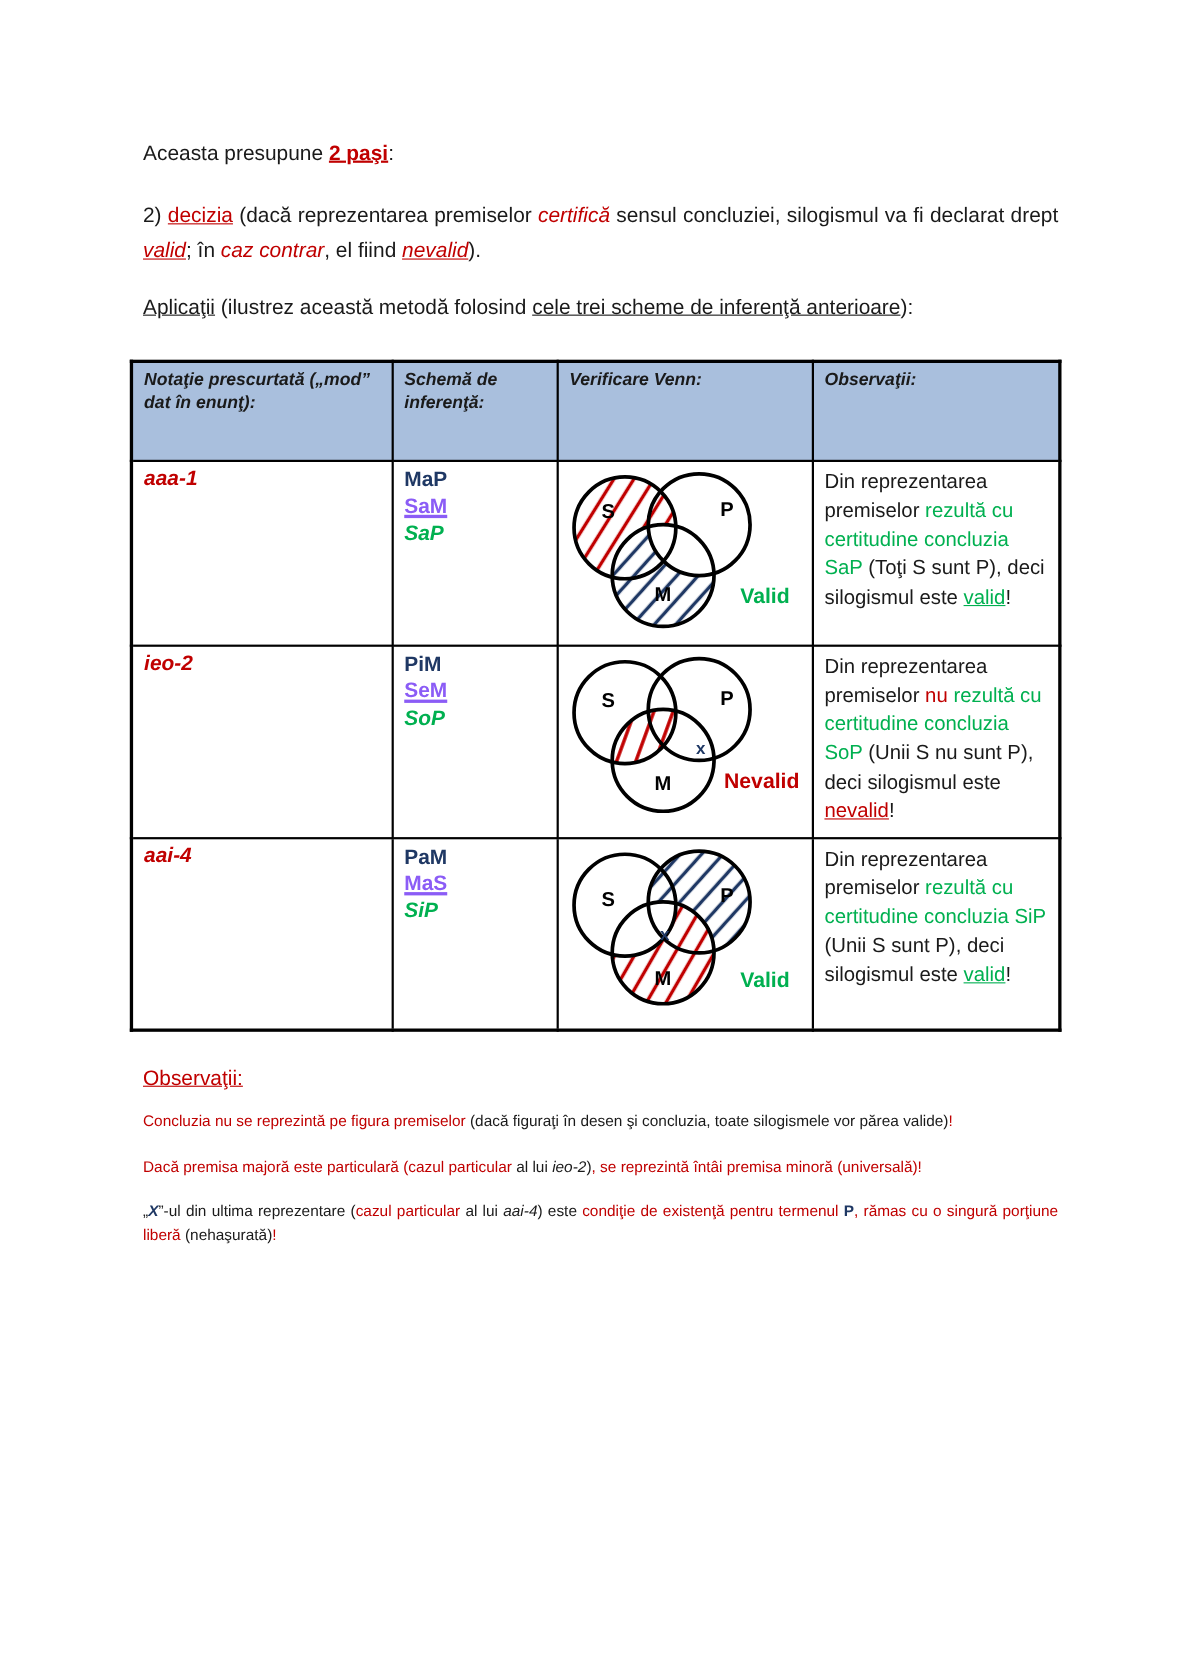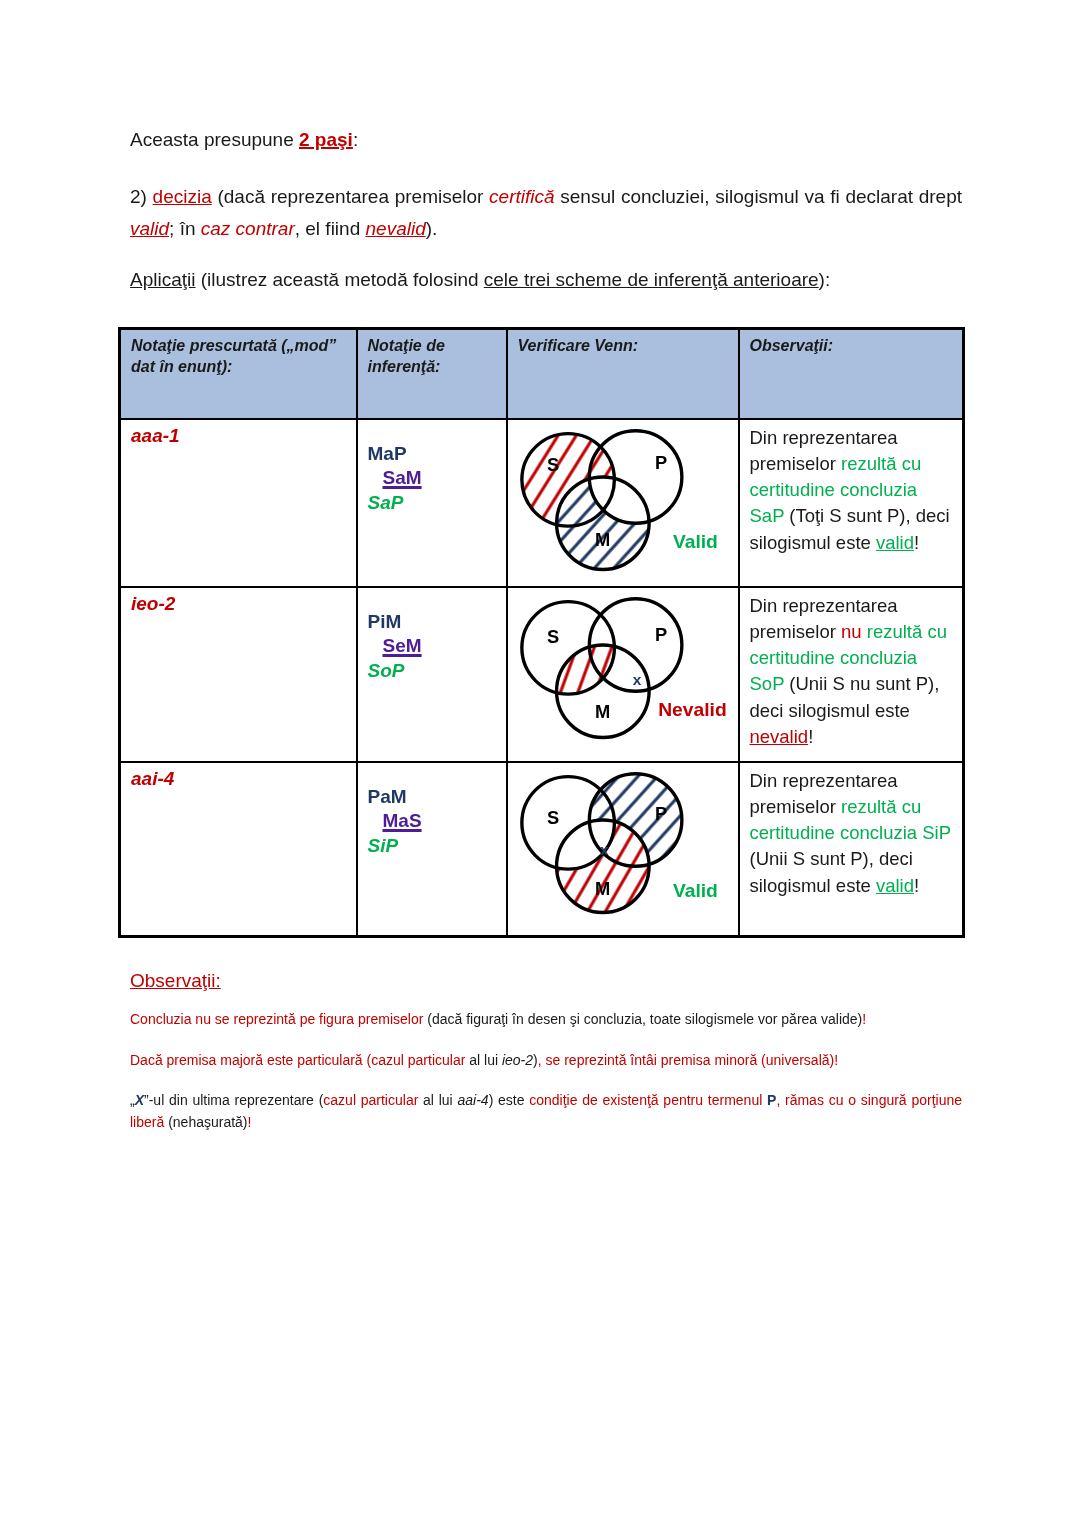--- a/index.html
+++ b/index.html
@@ -43,22 +43,22 @@
     padding:5px 10px;
   }
   table.inference th{
     background:#A9BFDD;
     font-size:16px;font-weight:bold;font-style:italic;
     text-align:left;height:78px;line-height:1.35;
   }
   th.justified{text-align:justify;}
   td.mod{font-size:19px;font-weight:bold;font-style:italic;color:#C00000;}
   td.schema div{font-size:19px;font-weight:bold;line-height:1.3;}
-  .schema-major{color:#1F3864;margin-top:17px;}
-  .schema-minor{color:#4c1d95;text-decoration:underline;text-decoration-thickness:3px;margin-left:15px;}
+  .schema-major{color:#1F3864;}
+  .schema-minor{color:#8b5cf6;text-decoration:underline;text-decoration-thickness:3px;}
   .schema-concl{color:#00B050;font-style:italic;}
   td.vennc{padding:2px 4px;}
   td.obs{font-size:18.5px;line-height:1.42;}
 
   svg.venn{display:block;width:214px;height:156px;}
   .vc{fill:none;stroke:#000;stroke-width:3.5px;}
   .vl{font-family:"Liberation Sans",sans-serif;font-size:19px;font-weight:bold;fill:#000;}
   .xmark{font-family:"Liberation Sans",sans-serif;font-size:16px;font-weight:bold;fill:#1F3864;}
   .verdict{font-family:"Liberation Sans",sans-serif;font-size:20px;font-weight:bold;}
 
@@ -82,21 +82,21 @@
   <table class="inference">
     <colgroup>
       <col style="width:237px">
         <col style="width:150px">
         <col style="width:232px">
         <col style="width:225px">
     </colgroup>
     <tbody>
         <tr>
       <th class="justified">Notaţie prescurtată („mod” dat în enunţ):</th>
-      <th>Notaţie de inferenţă:</th>
+      <th>Schemă de inferenţă:</th>
       <th>Verificare Venn:</th>
       <th>Observaţii:</th>
     </tr>
 
     <tr style="height:165px">
       <td class="mod">aaa-1</td>
       <td class="schema">
         <div class="schema-major">MaP</div>
         <div><span class="schema-minor">SaM</span></div>
         <div class="schema-concl">SaP</div>

